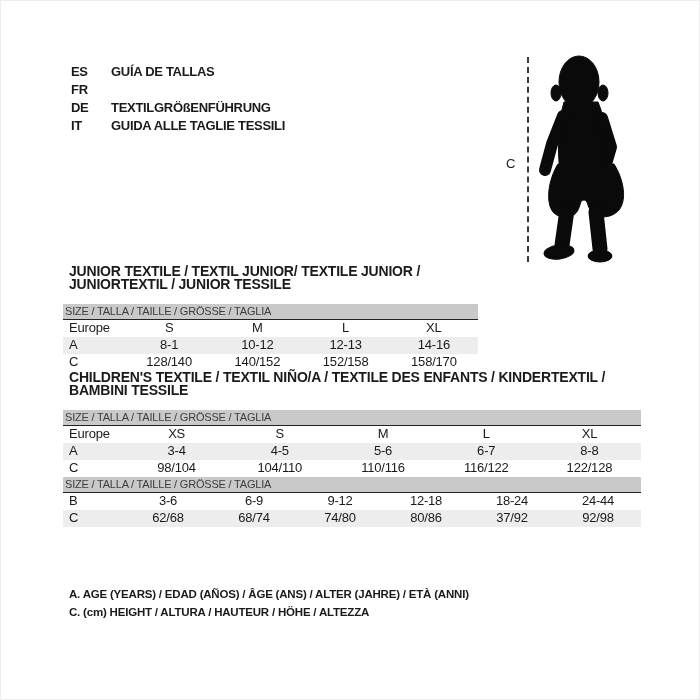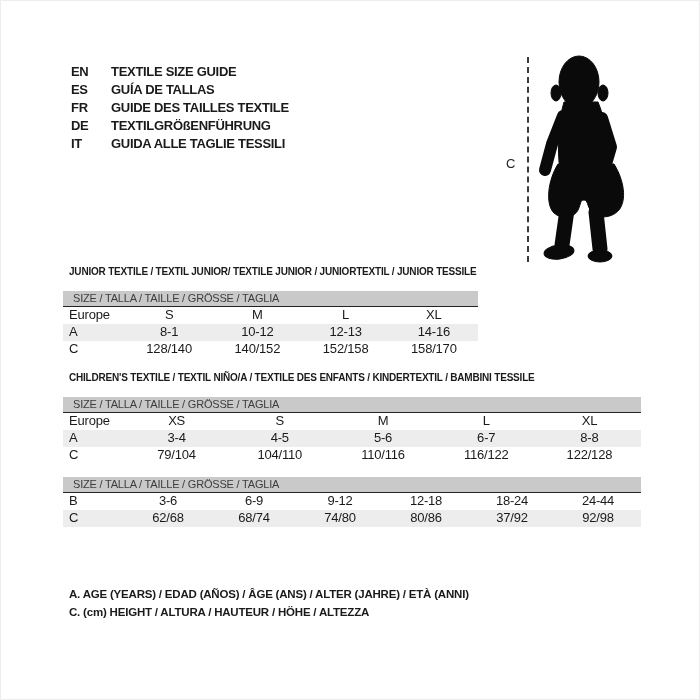--- a/index.html
+++ b/index.html
@@ -15,52 +15,47 @@
   
   .height-label{position:absolute;left:505px;top:155px;font-size:13px;color:#222;}
   .dash-line{position:absolute;left:526px;top:56px;height:205px;width:0;border-left:2px dashed #3a3a3a;}
   .baby{position:absolute;left:533px;top:51px;}
   
   .sec{position:absolute;}
   #sec1{left:62px;top:264px;width:415px;}
   #sec2{left:62px;top:370px;width:578px;}
   #sec3{left:62px;top:476px;width:578px;}
   .sec-title{
-    font-weight:bold;font-size:10px;line-height:13px;letter-spacing:-0.2px;
+    font-weight:bold;font-size:14px;line-height:13px;letter-spacing:-0.2px;
     margin:0 0 13px 6px;max-width:545px;white-space:normal;
   }
   .size-bar{
     background:#c9c9c9;color:#3d3d3d;font-size:11px;line-height:15px;height:15px;
-    padding-left:10px;border-bottom:1px solid #222;letter-spacing:-0.2px;
+    padding-left:2px;border-bottom:1px solid #222;letter-spacing:-0.2px;
   }
   .trow{display:flex;height:17px;line-height:16px;font-size:13px;letter-spacing:-0.2px;}
   .trow.shaded{background:#ededed;}
   .tcell{overflow:hidden;white-space:nowrap;}
   .tlabel{flex:0 0 62px;width:62px;padding-left:6px;box-sizing:border-box;text-align:left;}
   .tval{flex:1;text-align:center;}
   
   .notes{position:absolute;left:68px;top:584px;font-weight:bold;font-size:11.5px;line-height:18px;letter-spacing:-0.2px;}
 </style>
 </head>
 <body>
 
 <div class="page">
 
   <div class="langs">
     <div class="lang-row">
-      <span class="lang-code">EN</span>
-      <span>TEXTILE SIZE GUIDE</span>
-    </div>
-    <div class="lang-row">
       <span class="lang-code">ES</span>
       <span>GUÍA DE TALLAS</span>
     </div>
     <div class="lang-row">
       <span class="lang-code">FR</span>
-      <span>GUIDE DES TAILLES TEXTILE</span>
     </div>
     <div class="lang-row">
       <span class="lang-code">DE</span>
       <span>TEXTILGRÖßENFÜHRUNG</span>
     </div>
     <div class="lang-row">
       <span class="lang-code">IT</span>
       <span>GUIDA ALLE TAGLIE TESSILI</span>
     </div>
   </div>
@@ -133,21 +128,21 @@
         <div class="trow shaded">
           <div class="tcell tlabel">A</div>
           <div class="tcell tval">3-4</div>
           <div class="tcell tval">4-5</div>
           <div class="tcell tval">5-6</div>
           <div class="tcell tval">6-7</div>
           <div class="tcell tval">8-8</div>
         </div>
         <div class="trow">
           <div class="tcell tlabel">C</div>
-          <div class="tcell tval">79/104</div>
+          <div class="tcell tval">98/104</div>
           <div class="tcell tval">104/110</div>
           <div class="tcell tval">110/116</div>
           <div class="tcell tval">116/122</div>
           <div class="tcell tval">122/128</div>
         </div>
       </div>
   </div>
 
   <div class="sec" id="sec3">
     <div class="size-bar">SIZE / TALLA / TAILLE / GRÖSSE / TAGLIA</div>

